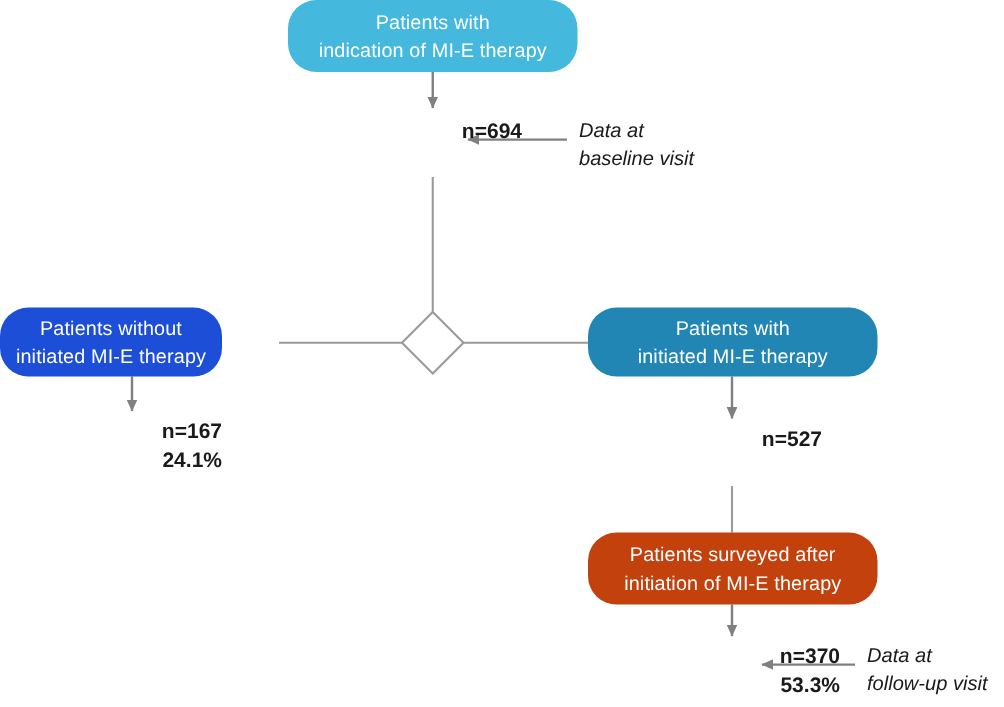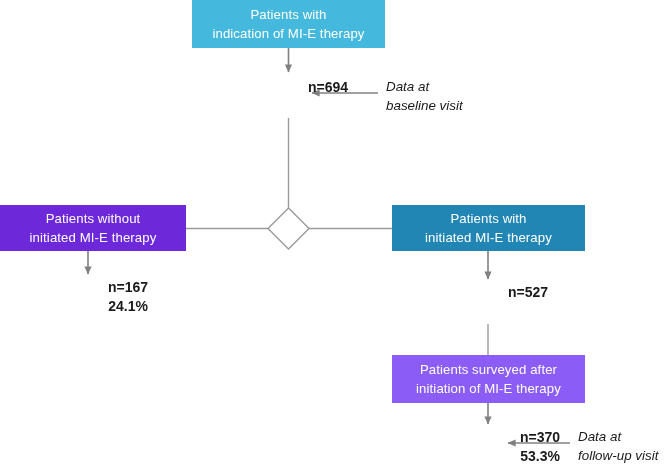--- a/index.html
+++ b/index.html
@@ -26,43 +26,44 @@
     box-sizing: border-box;
     display: flex;
     align-items: center;
     justify-content: center;
     text-align: center;
     color: #ffffff;
     font-size: 13.2px;
     line-height: 1.45;
     letter-spacing: 0.1px;
     padding: 4px 6px;
+    border-radius: 19px;
   }
   .node span { display: block; }
   .node .l2 { display: block; }
 
   
   #node-indication {
     left: 192px; top: 0px; width: 193px; height: 48px;
     background: #45b8dd;
   }
   
   #node-not-initiated {
-    left: 0px; top: 205px; width: 186px; height: 46px;
-    background: #6d28d9;
+    left: 0px; top: 205px; width: 148px; height: 46px;
+    background: #1d4ed8;
   }
   
   #node-initiated {
     left: 392px; top: 205px; width: 193px; height: 46px;
     background: #2286b5;
   }
   
   #node-surveyed {
     left: 392px; top: 355px; width: 193px; height: 48px;
-    background: #8b5cf6;
+    background: #c2410c;
   }
 
   .stat {
     position: absolute;
     font-weight: bold;
     font-size: 14px;
     line-height: 1.38;
     text-align: right;
     color: #1a1a1a;
     white-space: nowrap;

